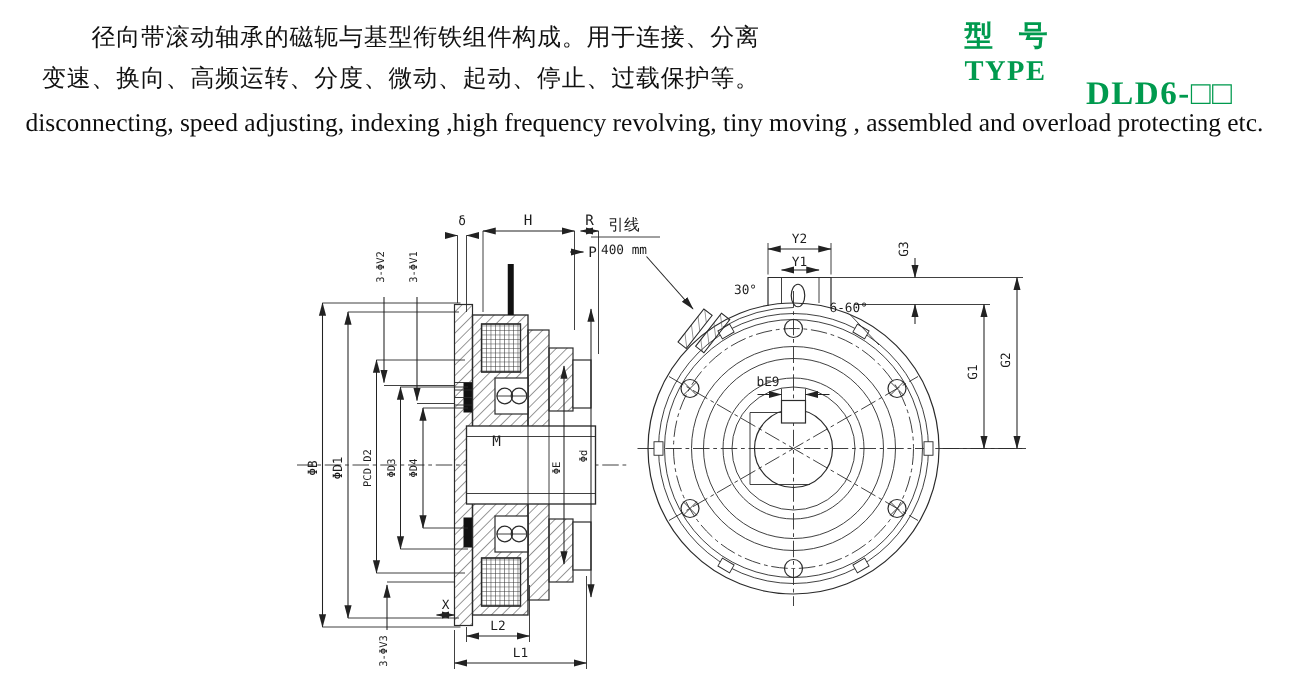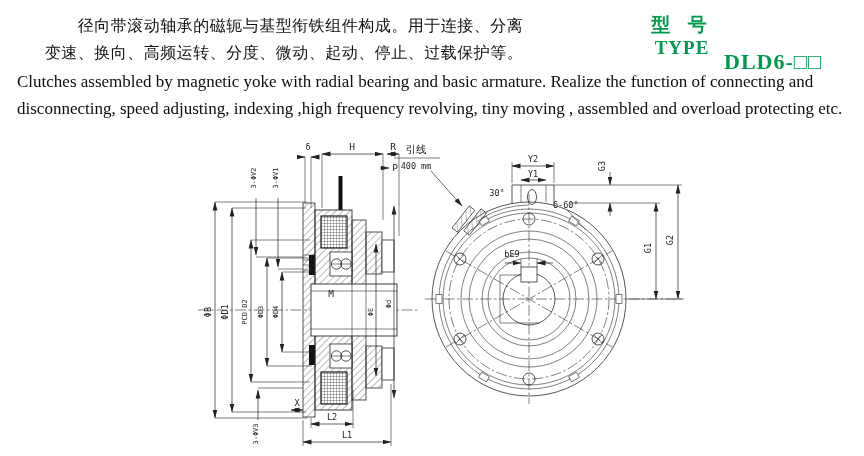--- a/index.html
+++ b/index.html
@@ -2,24 +2,24 @@
 <html><head>
 <meta charset="utf-8">
 <style>
   html,body{margin:0;padding:0;}
   body{
     width:864px;height:456px;position:relative;background:#ffffff;
     font-family:"Liberation Sans", sans-serif;color:#1c1c1c;overflow:hidden;
   }
   .cn-intro{
     position:absolute;left:28px;top:12px;width:512px;
-    font-size:16px;line-height:27px;color:#111;letter-spacing:0.5px;text-align:center;
+    font-size:16px;line-height:27px;color:#111;letter-spacing:0.5px;
   }
   .type-block{
-    position:absolute;left:643px;top:13px;width:78px;text-align:center;
+    position:absolute;left:643px;top:13px;width:78px;text-align:left;
     font-weight:bold;color:#009a4e;
   }
   .type-cn{font-size:19px;letter-spacing:6px;line-height:24px;}
   .type-en{font-family:"Liberation Serif", serif;font-size:19px;line-height:22px;letter-spacing:1px;}
   .model-code{
     position:absolute;left:724px;top:22px;
     font-family:"Liberation Serif", serif;font-weight:bold;font-size:22px;color:#009a4e;letter-spacing:1px;margin-top:27px;
   }
   .en-intro{
     position:absolute;left:17px;top:68px;width:836px;
@@ -44,21 +44,20 @@
 </div>
 
 <div class="type-block">
   <div class="type-cn">型 号</div>
   <div class="type-en">TYPE</div>
 </div>
 
 <div class="model-code">DLD6-□□</div>
 
 <div class="en-intro">
-  <div>Clutches assembled by magnetic yoke with radial bearing and basic armature. Realize the function of connecting and</div>
   <div>disconnecting, speed adjusting, indexing ,high frequency revolving, tiny moving , assembled and overload protecting etc.</div>
 </div>
 
 <div class="drawing-wrap">
 <svg width="864" height="320" viewBox="0 0 864 320">
   <defs>
     <marker id="ar" markerWidth="9" markerHeight="8" refX="8.5" refY="4" orient="auto-start-reverse" markerUnits="userSpaceOnUse">
       <path d="M0,1.6 L9,4 L0,6.4 z" fill="#222"></path>
     </marker>
     <pattern id="hatch" width="5" height="5" patternUnits="userSpaceOnUse" patternTransform="rotate(45)">

